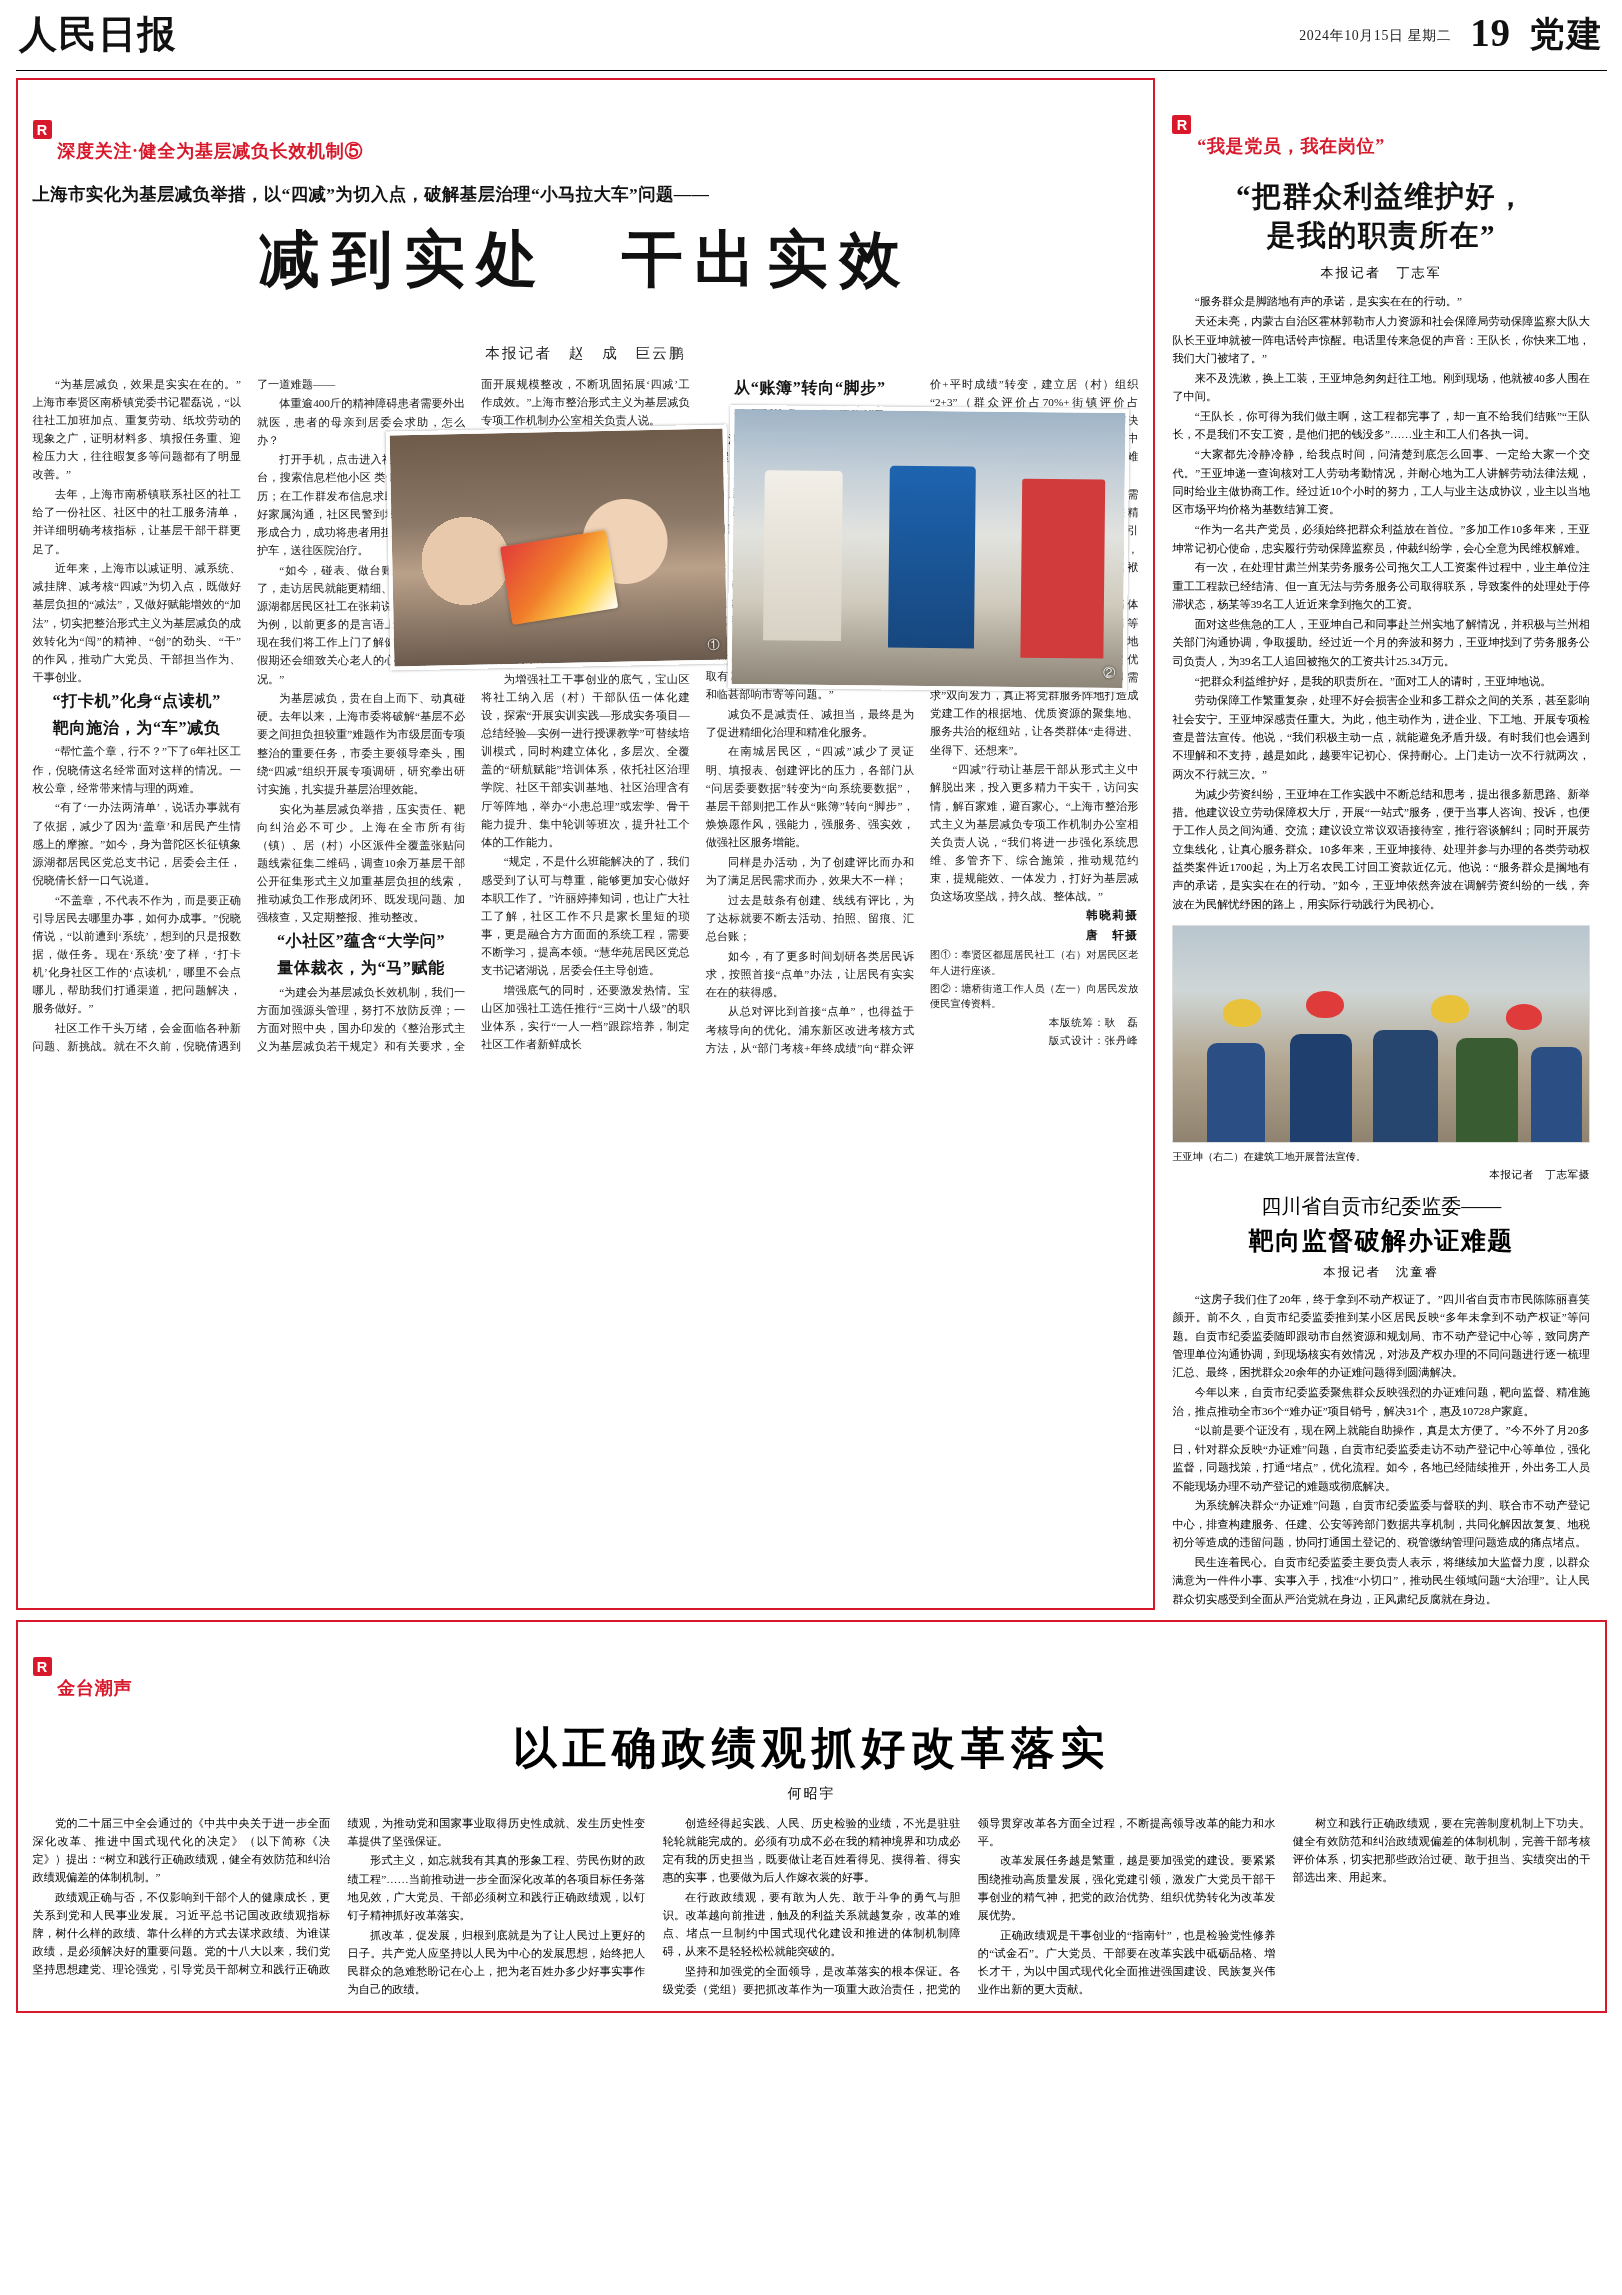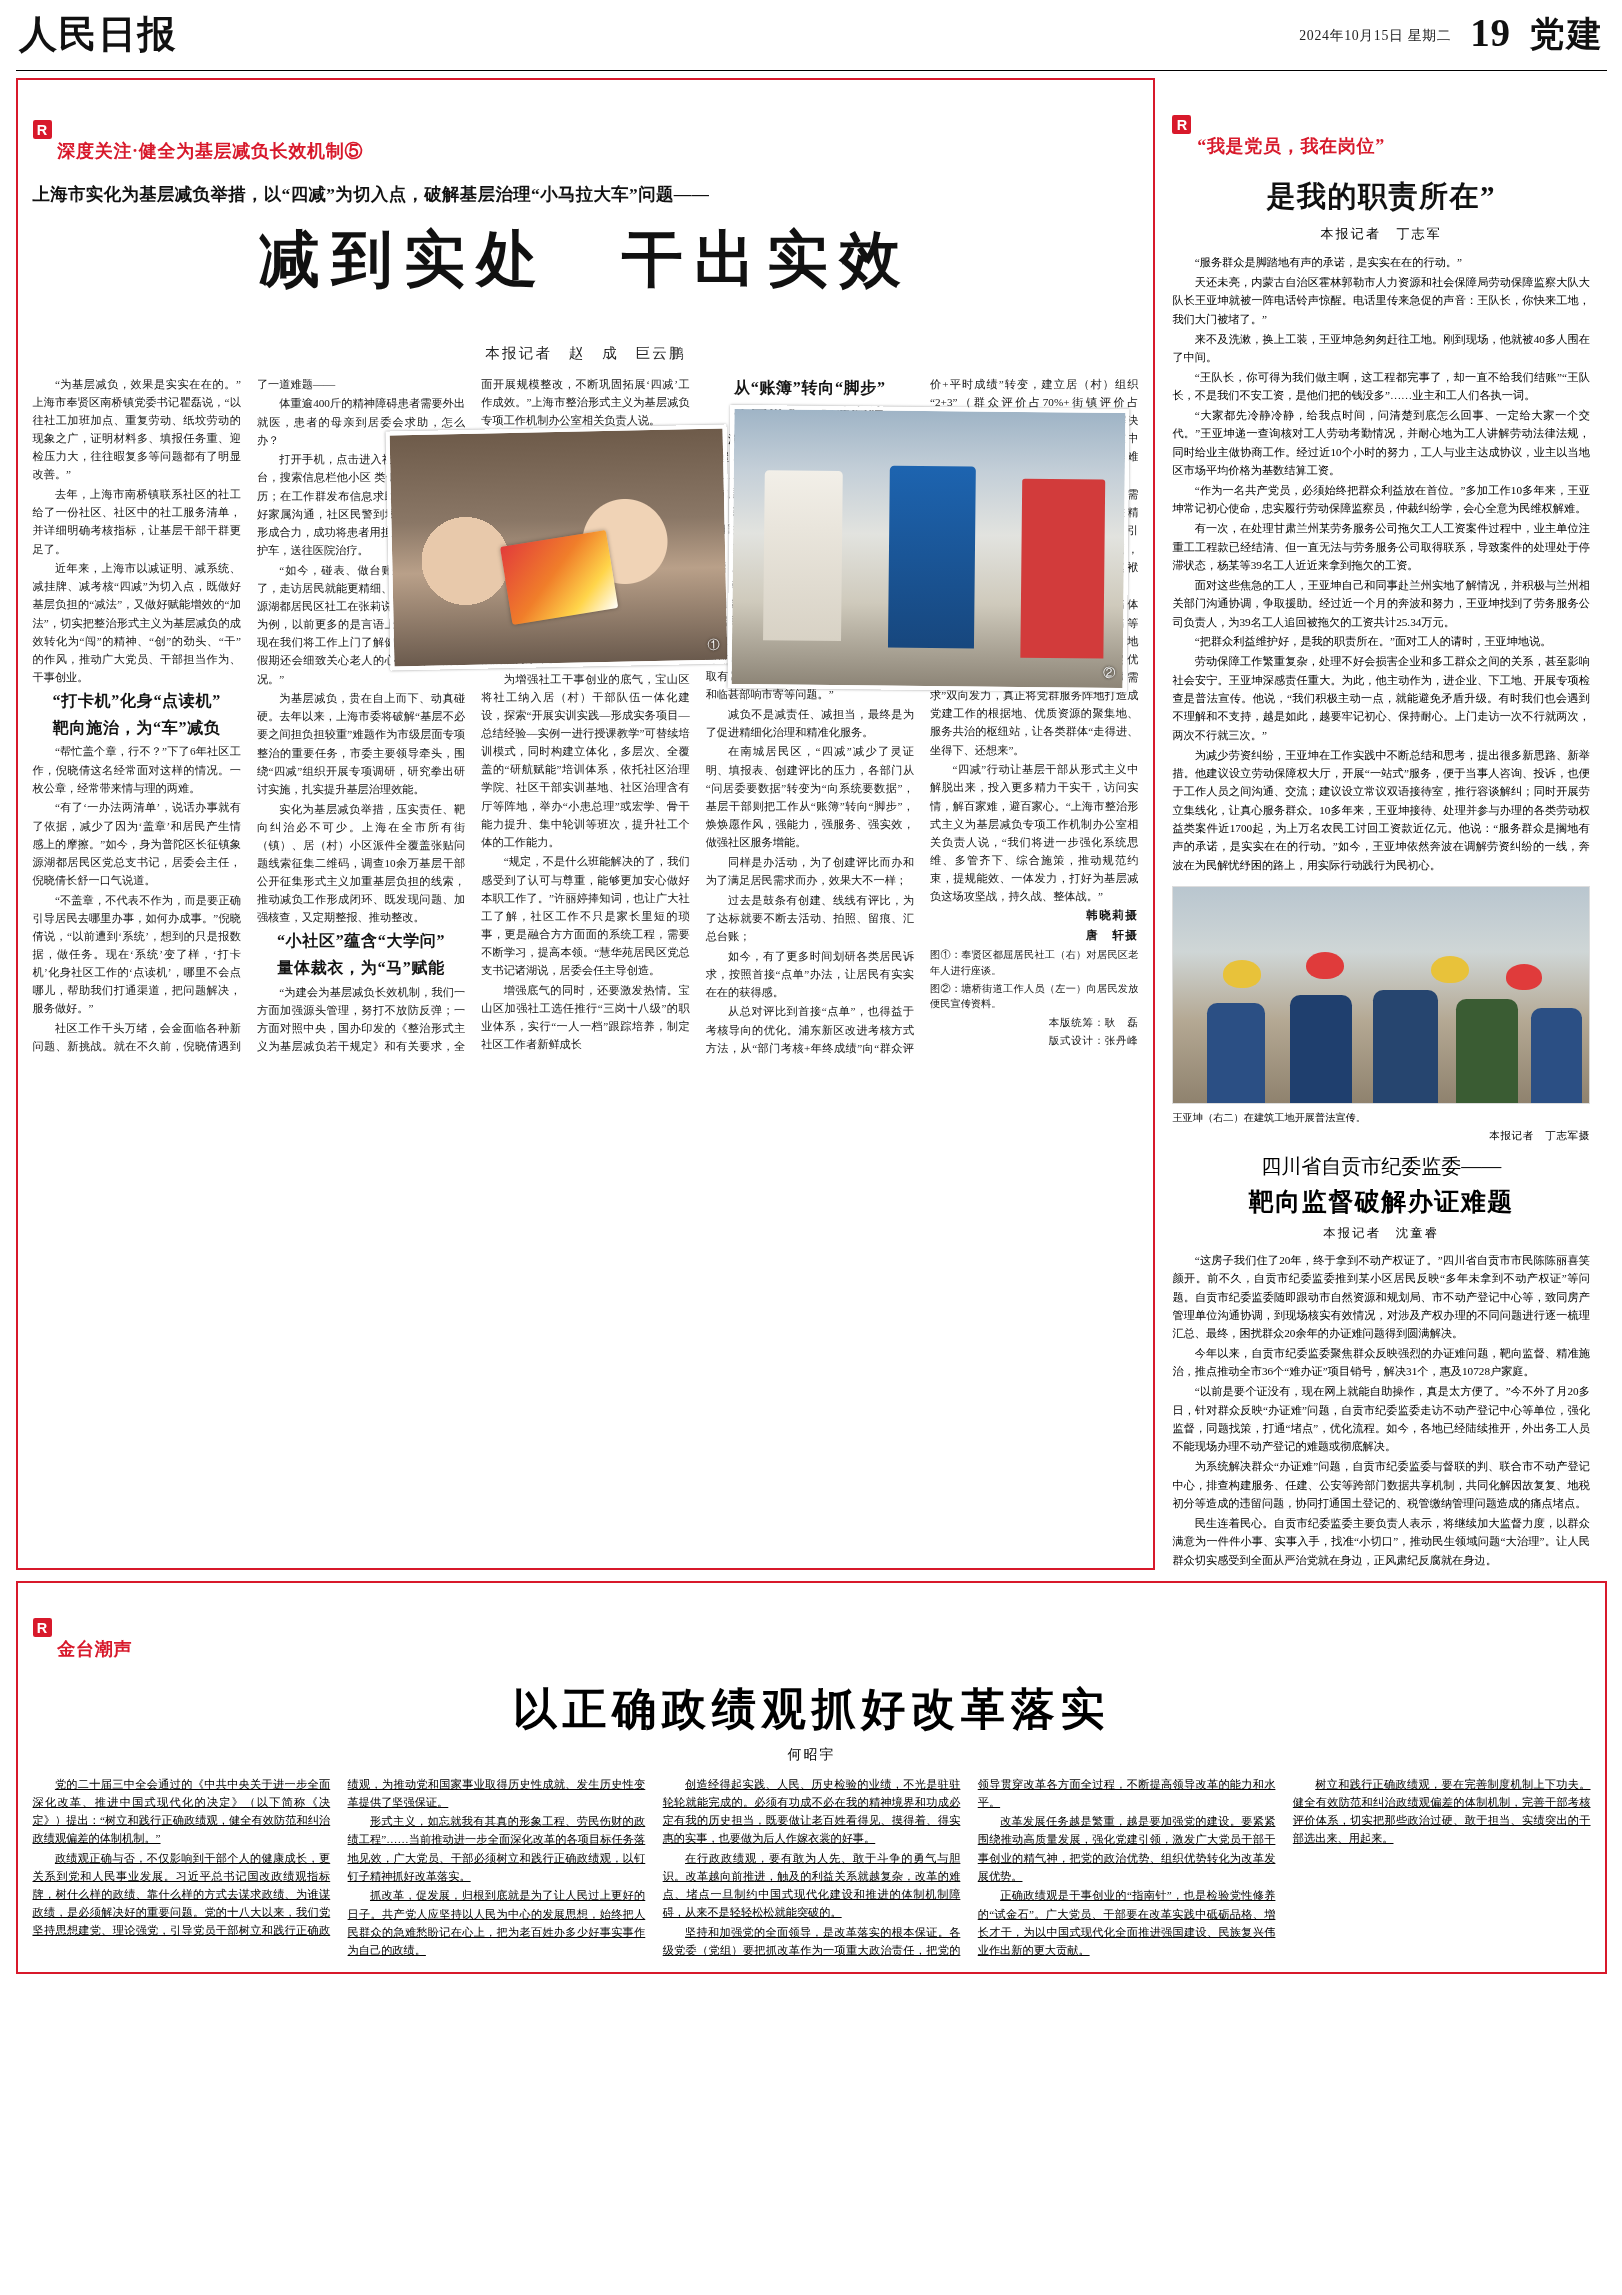--- a/index.html
+++ b/index.html
@@ -332,21 +332,21 @@
     letter-spacing: 2.2px;
     margin-bottom: 10.2px;
   }
   .b-cols {
     column-count: 5;
     column-gap: 17.4px;
     font-size: 11.2px;
     line-height: 1.62;
     text-align: justify;
   }
-  .b-cols p { margin: 0 0 1.5px 0; text-indent: 2em; text-decoration: underline; }
+  .b-cols p { margin: 0 0 1.5px 0; text-indent: 2em; }
 </style>
 </head>
 <body>
 
 <div class="page">
 
   <div class="masthead">
     <div class="masthead-logo">人民日报</div>
     <div class="masthead-right">
       <div class="masthead-date">2024年10月15日 星期二</div>
@@ -437,20 +437,21 @@
     </div>
 
     <div class="right-block">
 
       <div class="red-tag">
         <span class="rbox">R</span>
         <span class="red-tag-text">“我是党员，我在岗位”</span>
       </div>
 
       <div class="r-headline">
+        <div>“把群众利益维护好，</div>
         <div>是我的职责所在”</div>
       </div>
       <div class="r-byline">本报记者　丁志军</div>
 
       <div class="r-cols">
         <p>“服务群众是脚踏地有声的承诺，是实实在在的行动。”</p>
         <p>天还未亮，内蒙古自治区霍林郭勒市人力资源和社会保障局劳动保障监察大队大队长王亚坤就被一阵电话铃声惊醒。电话里传来急促的声音：王队长，你快来工地，我们大门被堵了。”</p>
         <p>来不及洗漱，换上工装，王亚坤急匆匆赶往工地。刚到现场，他就被40多人围在了中间。</p>
         <p>“王队长，你可得为我们做主啊，这工程都完事了，却一直不给我们结账”“王队长，不是我们不安工资，是他们把的钱没多”……业主和工人们各执一词。</p>
         <p>“大家都先冷静冷静，给我点时间，问清楚到底怎么回事、一定给大家一个交代。”王亚坤递一查询核对工人劳动考勤情况，并耐心地为工人讲解劳动法律法规，同时给业主做协商工作。经过近10个小时的努力，工人与业主达成协议，业主以当地区市场平均价格为基数结算工资。</p>

